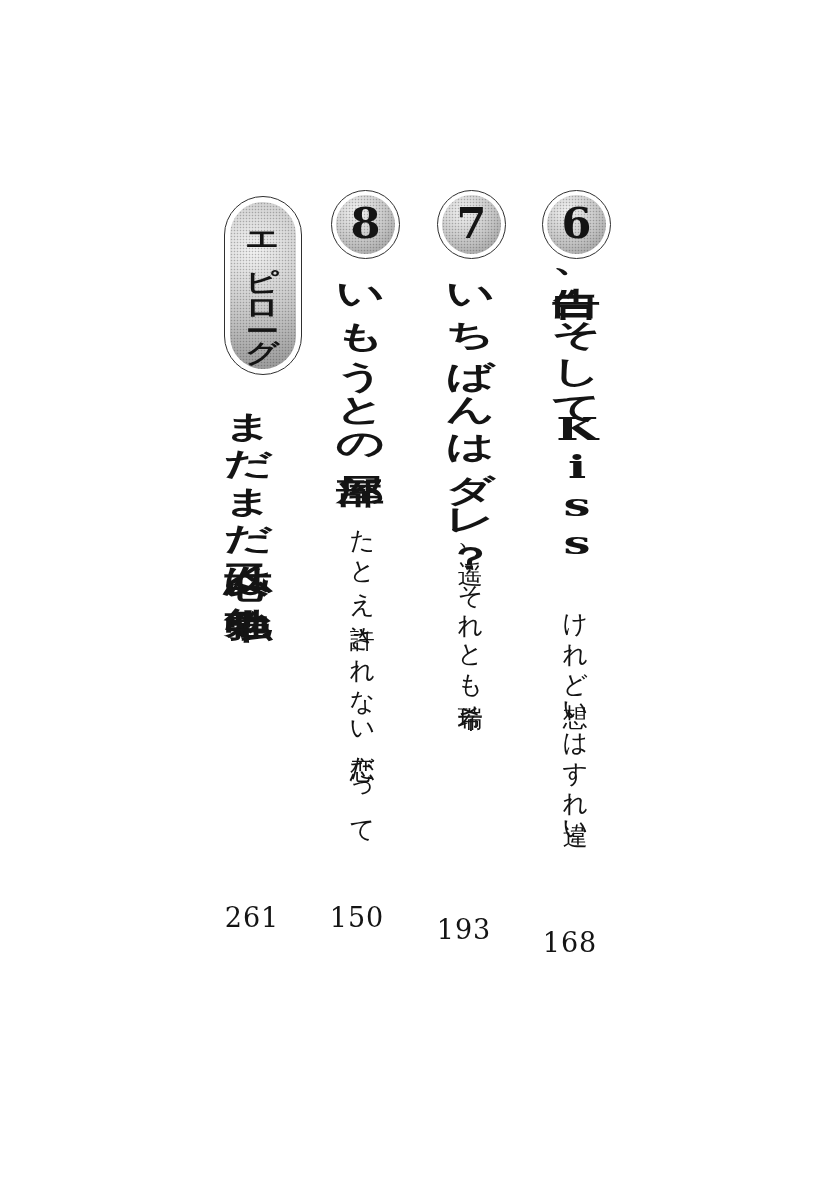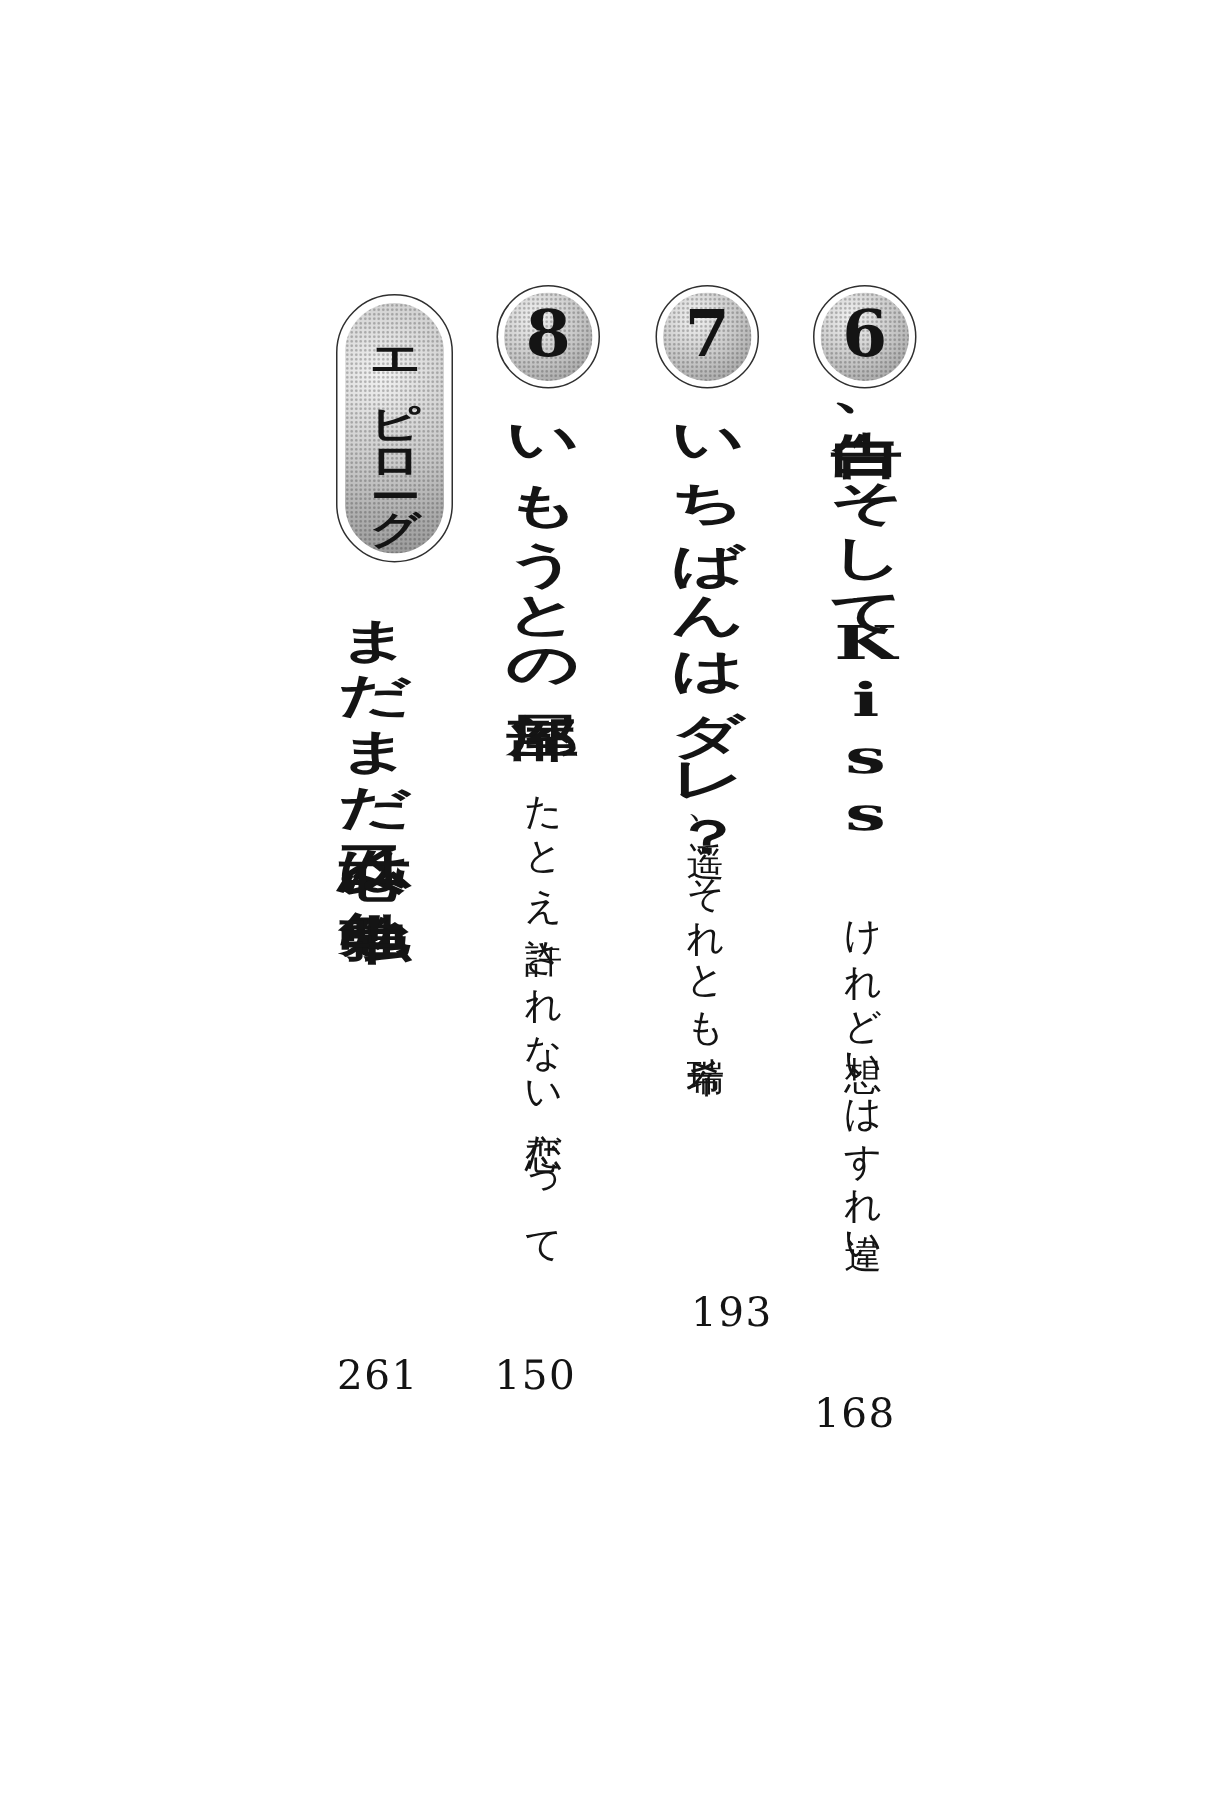--- a/index.html
+++ b/index.html
@@ -120,21 +120,21 @@
   </article>
 
   <article>
     <div class="badge circle" style="left:437px;top:190px;">
       <div class="badge-fill">
         <span class="badge-number">7</span>
       </div>
     </div>
     <h2 class="vtext title" style="left:471px;top:263px;">いちばんはダレ？</h2>
     <p class="vtext subtitle" style="left:470px;top:540px;">遥、それとも瑞希</p>
-    <div class="pagenum" style="left:464px;top:860px;margin-left:24px;">193</div>
+    <div class="pagenum" style="left:464px;top:914px;">193</div>
   </article>
 
   <article>
     <div class="badge circle" style="left:331px;top:190px;">
       <div class="badge-fill">
         <span class="badge-number">8</span>
       </div>
     </div>
     <h2 class="vtext title" style="left:361px;top:263px;">いもうとの部屋</h2>
     <p class="vtext subtitle" style="left:362px;top:512px;letter-spacing:3px;">たとえ許されない恋だって</p>

